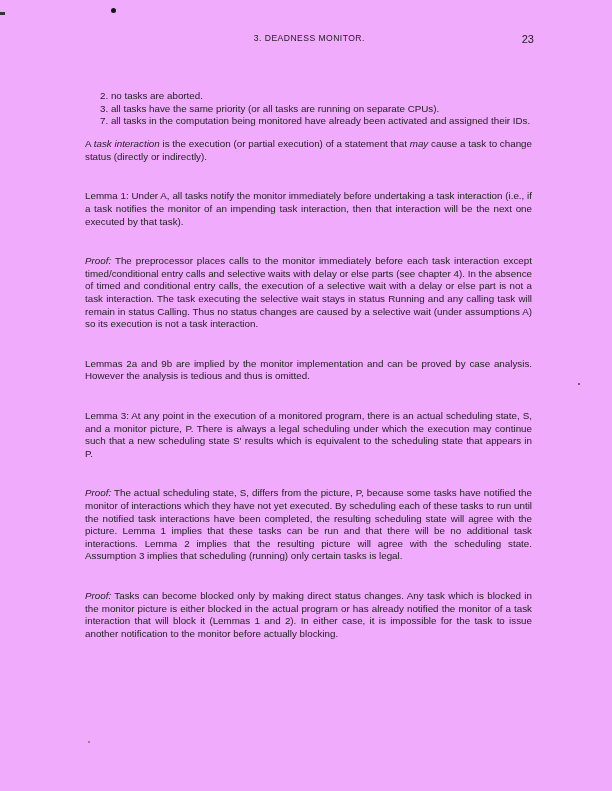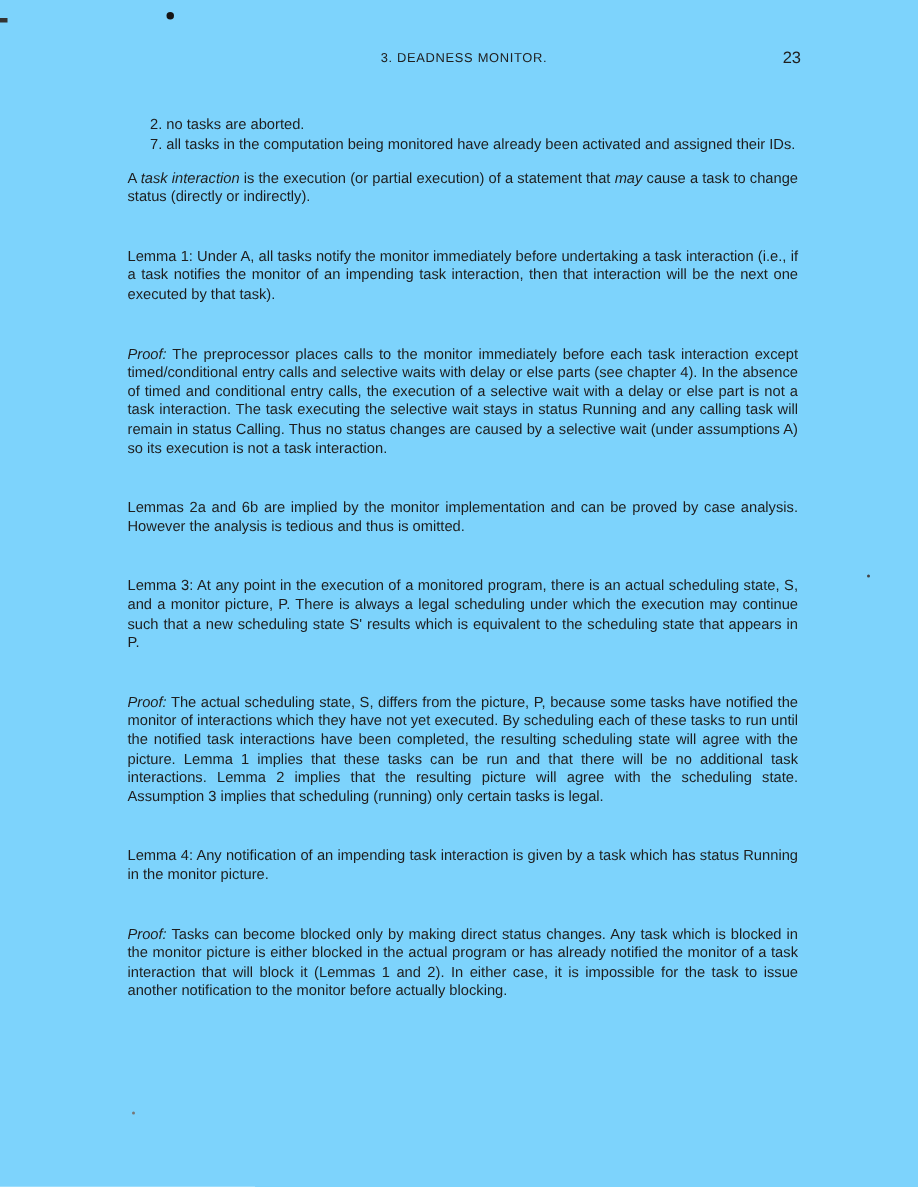--- a/index.html
+++ b/index.html
@@ -1,25 +1,25 @@
 <!DOCTYPE html>
 <html><head>
 <meta charset="utf-8">
 <style>
   html,body{margin:0;padding:0}
   body{
     width:612px;height:791px;background:#ffffff;position:relative;overflow:hidden;
     font-family:"Liberation Sans",sans-serif;color:#1f1f1f;
   }
-  .page{position:absolute;inset:0;background:#7dd3fc}
+  .page{position:absolute;inset:0;background:#f0abfc}
   .running-header{position:absolute;top:33px;left:0;width:612px;height:14px;font-size:8.6px;letter-spacing:.45px;color:#202020}
   .header-title{position:absolute;left:50%;transform:translateX(-47%);top:0;white-space:nowrap}
   .page-number{position:absolute;right:78px;top:0;font-size:11px;letter-spacing:0}
   .doc-body{
-    position:absolute;top:78px;left:85px;width:447px;
+    position:absolute;top:90px;left:85px;width:447px;
     font-size:9.8px;line-height:12.6px;text-align:justify;color:#1e1e1e;
   }
   p.block{margin:27px 0 0 0;padding:0}
   p.block.list-item{margin:0;padding-left:33px;text-indent:-18px;text-align:left}
   p.block.list-item + p.block.paragraph,
   p.block.list-item + p.block.lemma{margin-top:10.5px}
   .b{font-weight:normal}
   .i{font-style:italic}
   .speck{position:absolute;background:#151515;border-radius:50%}
 </style>
@@ -28,28 +28,28 @@
 
 <div class="page">
 
   <div class="running-header">
     <span class="header-title">3. DEADNESS MONITOR.</span>
     <span class="page-number">23</span>
   </div>
 
   <div class="doc-body">
       <p class="block list-item"><span>2. no tasks are aborted.</span></p>
+      <p class="block list-item"><span>3. all tasks have the same priority (or all tasks are running on separate CPUs).</span></p>
       <p class="block list-item"><span>7. all tasks in the computation being monitored have already been activated and assigned their IDs.</span></p>
       <p class="block paragraph"><span>A </span><span class="i">task interaction</span><span> is the execution (or partial execution) of a statement that </span><span class="i">may</span><span> cause a task to change status (directly or indirectly).</span></p>
       <p class="block lemma"><span class="b">Lemma 1:</span><span> Under A, all tasks notify the monitor immediately before undertaking a task interaction (i.e., if a task notifies the monitor of an impending task interaction, then that interaction will be the next one executed by that task).</span></p>
       <p class="block proof"><span class="i">Proof:</span><span> The preprocessor places calls to the monitor immediately before each task interaction except timed/conditional entry calls and selective waits with delay or else parts (see chapter 4).  In the absence of timed and conditional entry calls, the execution of a selective wait with a delay or else part is not a task interaction.  The task executing the selective wait stays in status Running and any calling task will remain in status Calling.  Thus no status changes are caused by a selective wait (under assumptions A) so its execution is not a task interaction.</span></p>
-      <p class="block paragraph"><span>Lemmas 2a and 6b are implied by the monitor implementation and can be proved by case analysis. However the analysis is tedious and thus is omitted.</span></p>
+      <p class="block paragraph"><span>Lemmas 2a and 9b are implied by the monitor implementation and can be proved by case analysis. However the analysis is tedious and thus is omitted.</span></p>
       <p class="block lemma"><span class="b">Lemma 3:</span><span> At any point in the execution of a monitored program, there is an actual scheduling state, </span><span class="b">S</span><span>, and a monitor picture, </span><span class="b">P</span><span>.  There is always a legal scheduling under which the execution may continue such that a new scheduling state </span><span class="b">S'</span><span> results which is equivalent to the scheduling state that appears in </span><span class="b">P</span><span>.</span></p>
       <p class="block proof"><span class="i">Proof:</span><span> The actual scheduling state, </span><span class="b">S</span><span>, differs from the picture, </span><span class="b">P</span><span>, because some tasks have notified the monitor of interactions which they have not yet executed.  By scheduling each of these tasks to run until the notified task interactions have been completed, the resulting scheduling state will agree with the picture.  Lemma 1 implies that these tasks can be run and that there will be no additional task interactions.  Lemma 2 implies that the resulting picture will agree with the scheduling state.  Assumption 3 implies that scheduling (running) only certain tasks is legal.</span></p>
-      <p class="block lemma"><span class="b">Lemma 4:</span><span> Any notification of an impending task interaction is given by a task which has status Running in the monitor picture.</span></p>
       <p class="block proof"><span class="i">Proof:</span><span> Tasks can become blocked only by making direct status changes.  Any task which is blocked in the monitor picture is either blocked in the actual program or has already notified the monitor of a task interaction that will block it (Lemmas 1 and 2).  In either case, it is impossible for the task to issue another notification to the monitor before actually blocking.</span></p>
     </div>
 
   <div class="speck" style="left:111px;top:8px;width:5px;height:5px"></div>
   <div class="speck" style="left:0;top:12px;width:5px;height:3px;border-radius:0;background:#333"></div>
   <div class="speck" style="left:578px;top:383px;width:2px;height:2px;background:#444"></div>
   <div class="speck" style="left:88px;top:741px;width:2px;height:2px;background:#777"></div>
 
 </div>
 

